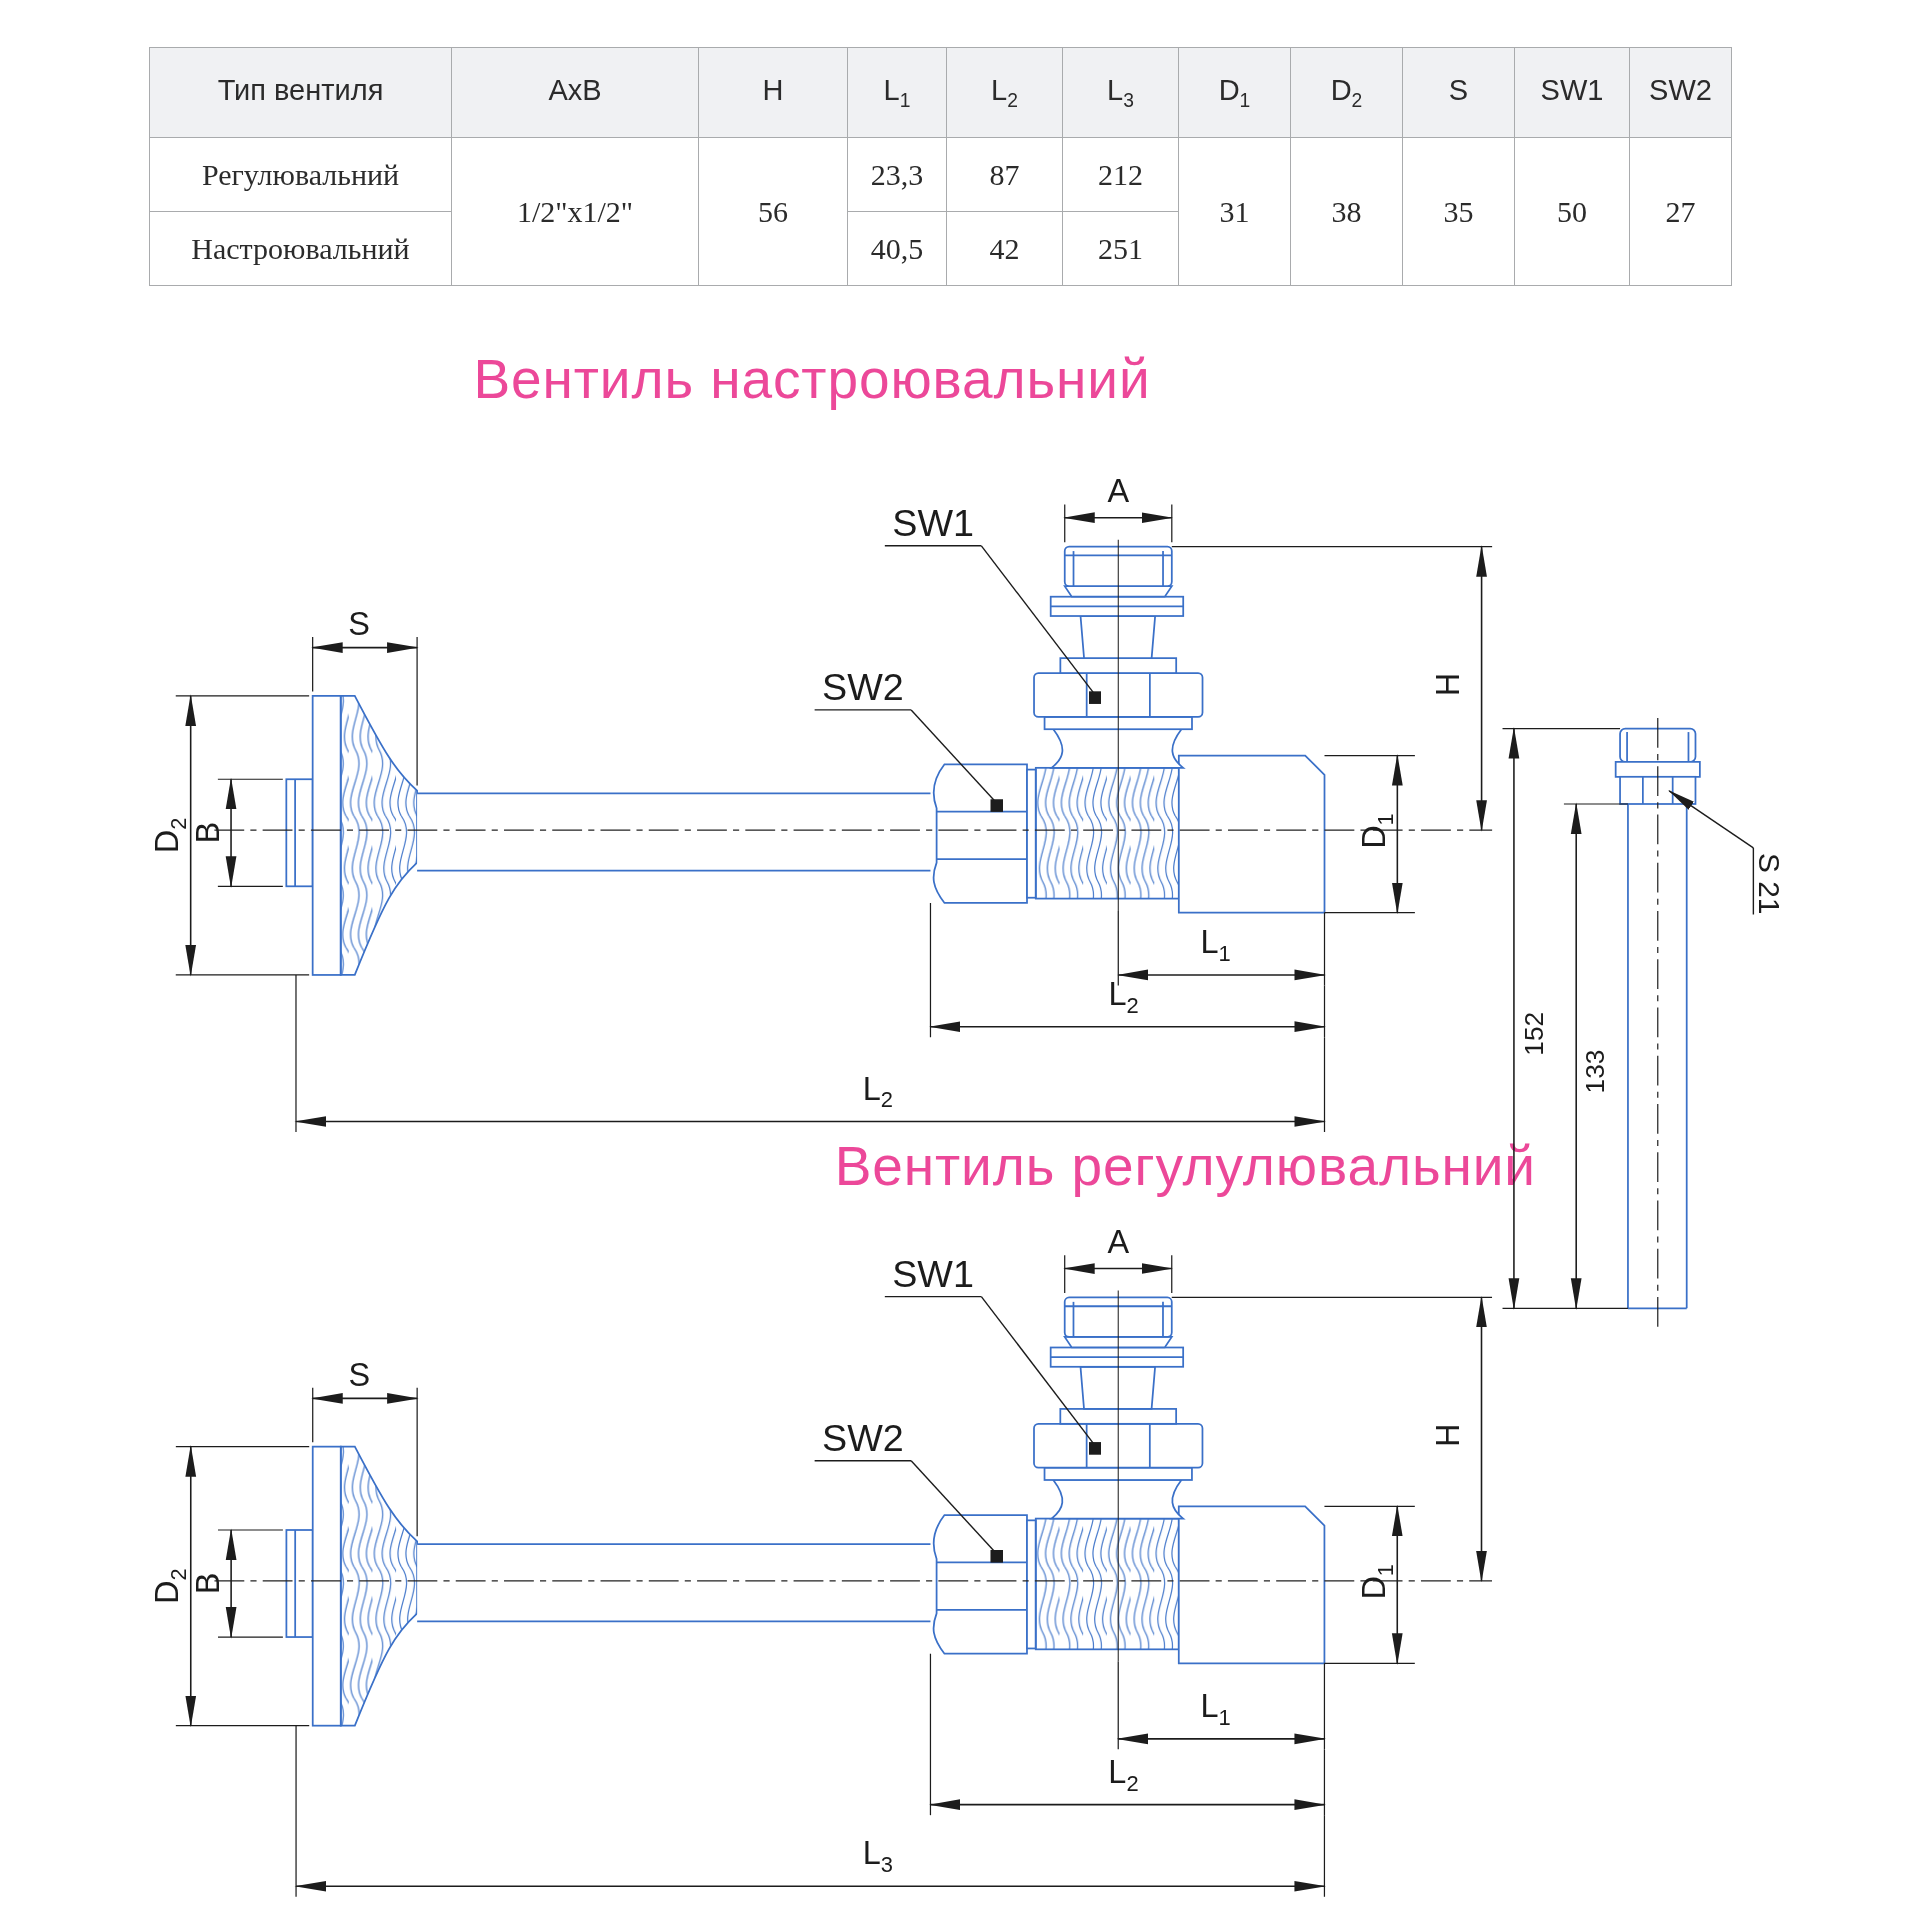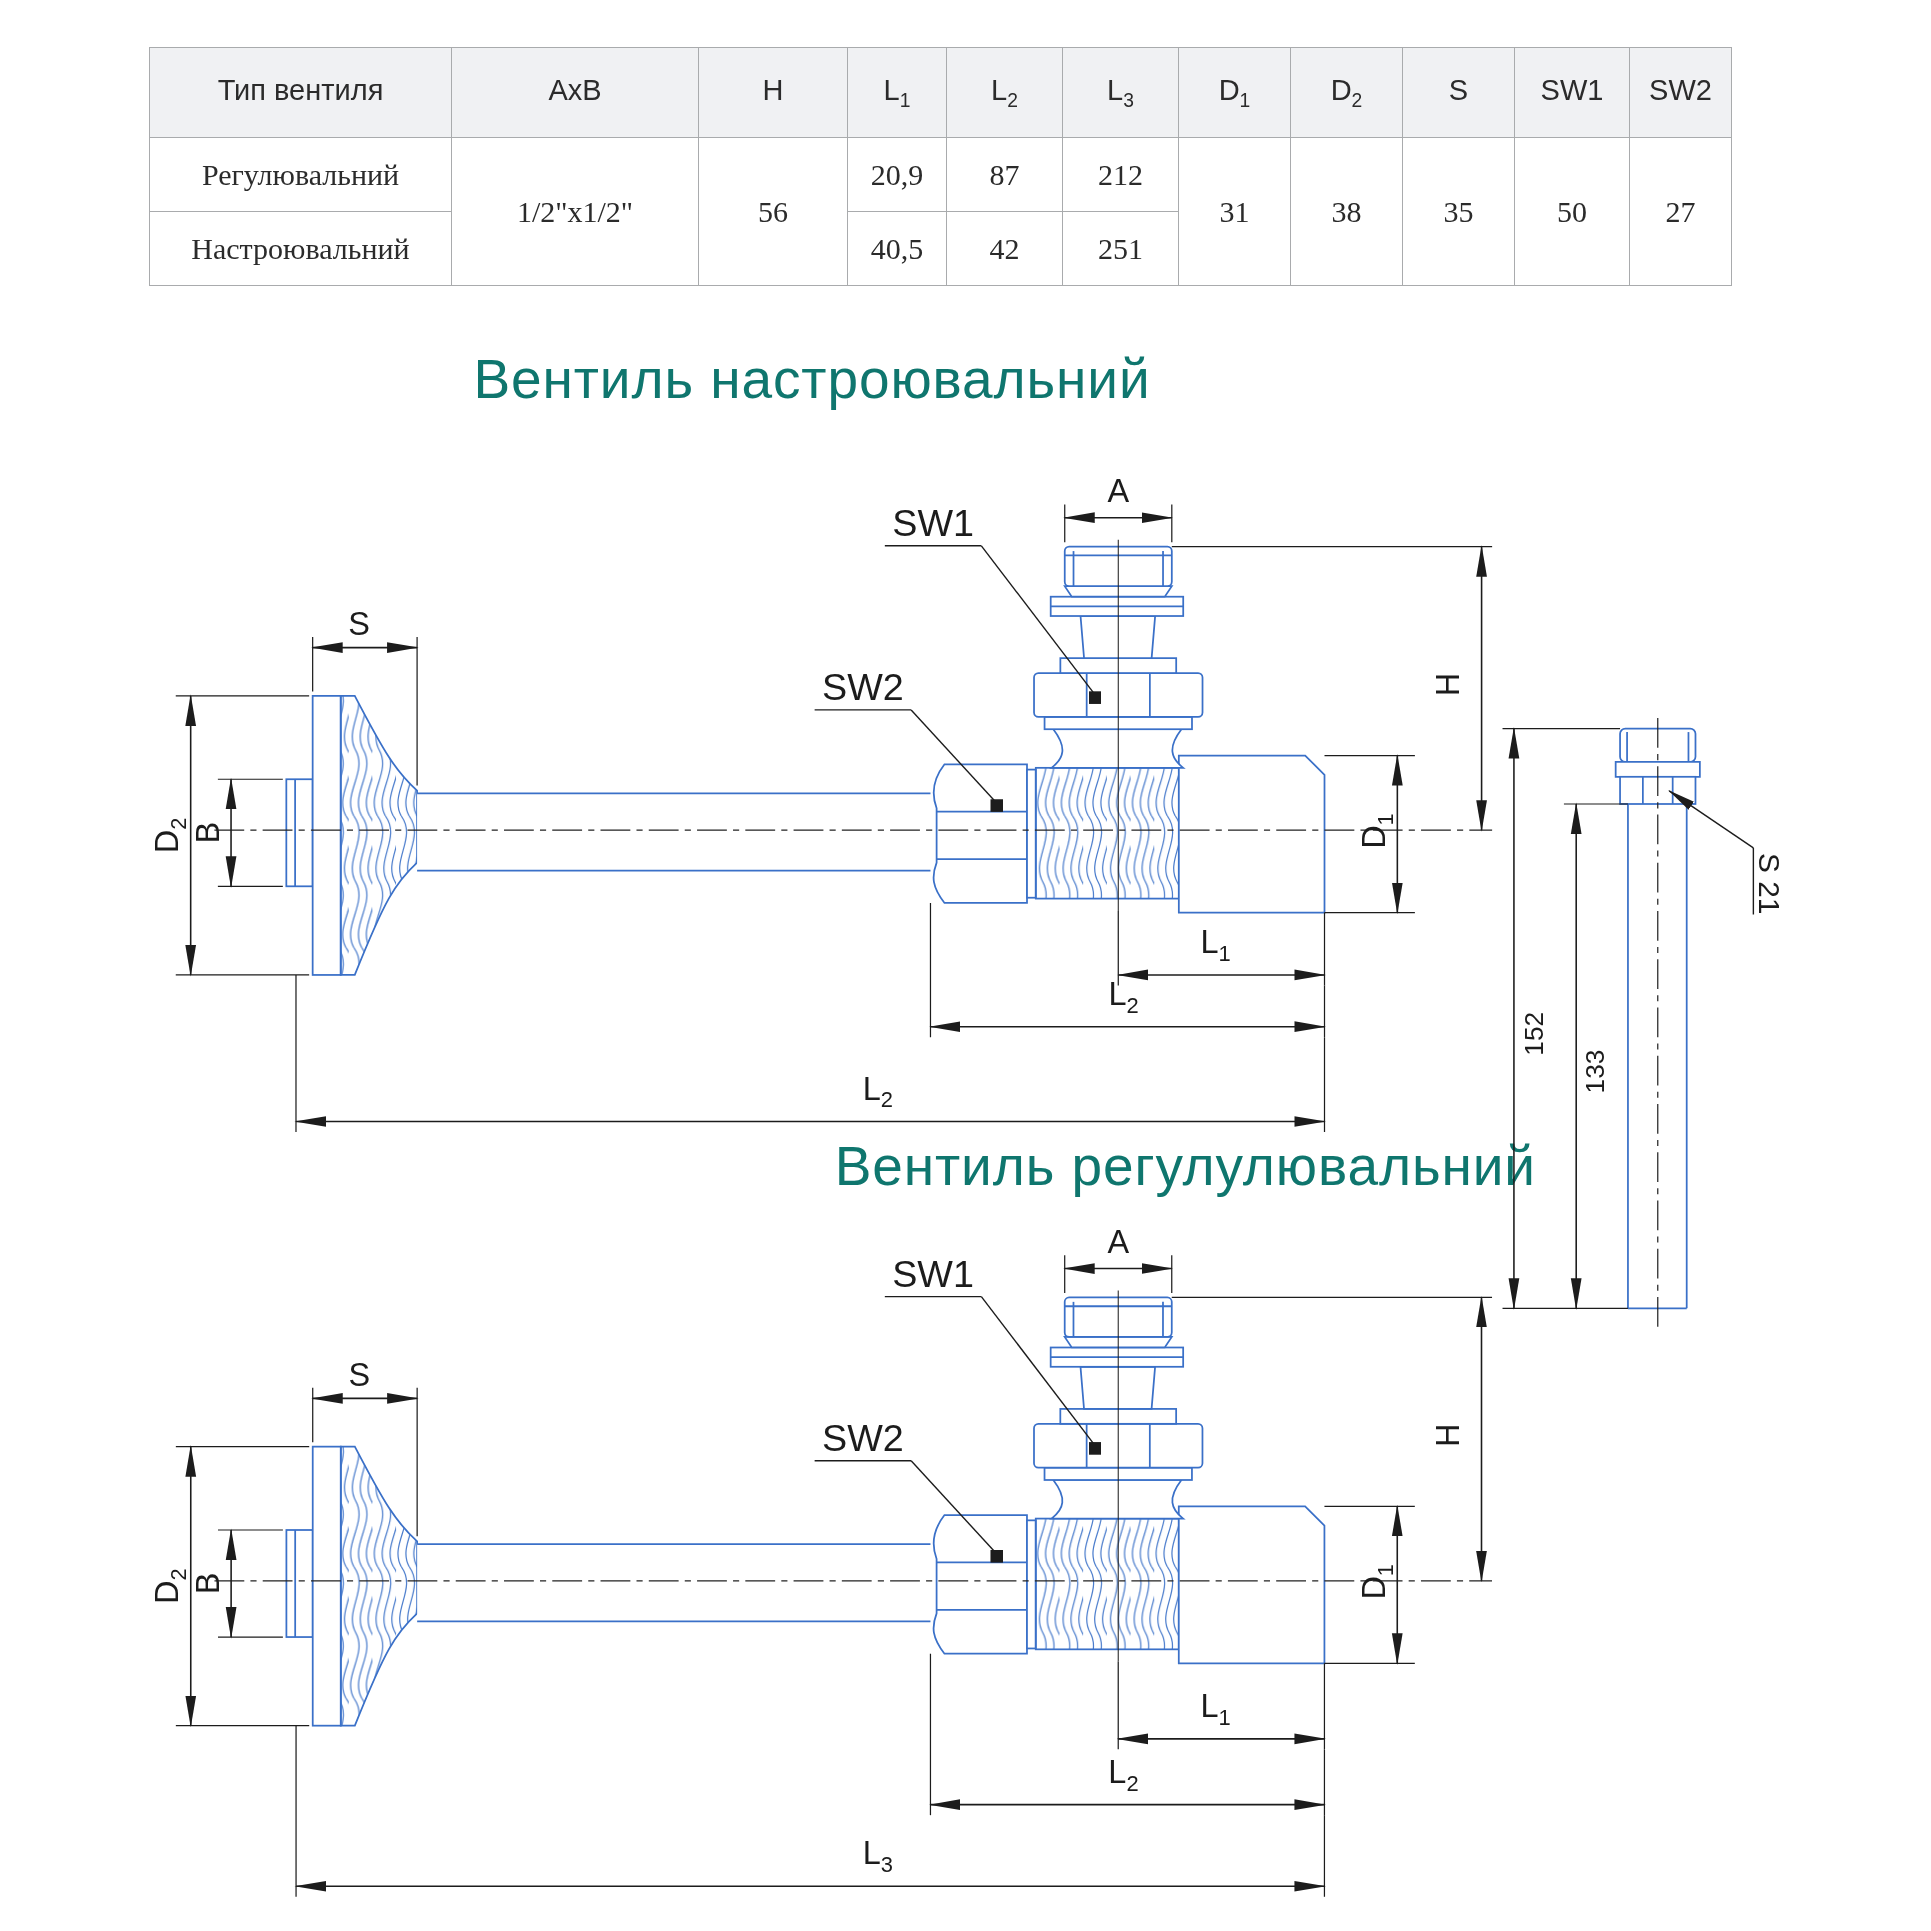--- a/index.html
+++ b/index.html
@@ -15,21 +15,21 @@
   .spec-table th,.spec-table td{
     border:1.8px solid #a9abad;text-align:center;vertical-align:middle;
     font-weight:400;padding:0;
   }
   .spec-table th{background:#f0f1f3;height:89px;font-size:29px;color:#2b2b2b;}
   .spec-table td{background:#ffffff;height:73px;font-size:30px;color:#2b2b2b;font-family:Liberation Serif, serif;}
   .spec-table .sub{font-size:19.3px;vertical-align:sub;}
   
   .drawing-heading{
     position:absolute;left:88px;width:1448px;text-align:center;
-    font-size:55px;font-weight:300;color:#0f766e;letter-spacing:0.9px;
+    font-size:55px;font-weight:300;color:#ec4899;letter-spacing:0.9px;
     white-space:nowrap;
   }
   #heading1{top:347px;}
   #heading2{top:1134px;text-align:right;}
   
   .dwg{position:absolute;}
   #dwg1{left:88px;top:421px;width:1448px;height:720px;}
   #dwg2{left:88px;top:1172px;width:1448px;height:759px;}
   #dwgSide{left:1492px;top:693px;width:421px;height:650px;}
   svg text{font-family:"Liberation Sans",sans-serif;fill:#1c1c1c;}
@@ -66,21 +66,21 @@
     <th><span>D</span><span class="sub">1</span></th>
     <th><span>D</span><span class="sub">2</span></th>
     <th><span>S</span><span class="sub"></span></th>
     <th><span>SW1</span><span class="sub"></span></th>
     <th><span>SW2</span><span class="sub"></span></th>
   </tr>
   <tr>
     <td>Регулювальний</td>
     <td rowspan="2">1/2"x1/2"</td>
     <td rowspan="2">56</td>
-    <td>20,9</td>
+    <td>23,3</td>
     <td>87</td>
     <td>212</td>
     <td rowspan="2">31</td>
     <td rowspan="2">38</td>
     <td rowspan="2">35</td>
     <td rowspan="2">50</td>
     <td rowspan="2">27</td>
   </tr>
   <tr>
     <td>Настроювальний</td>

